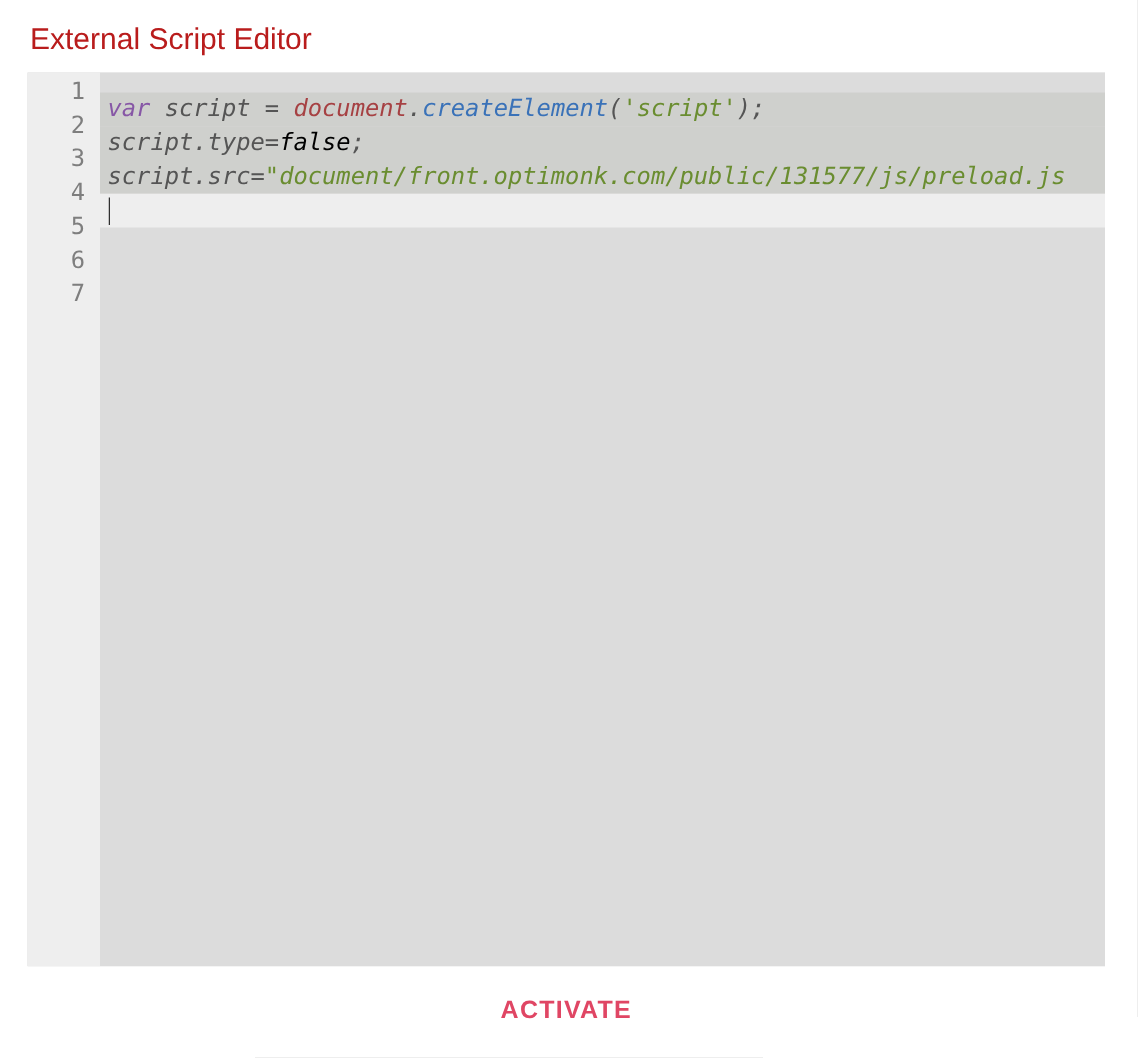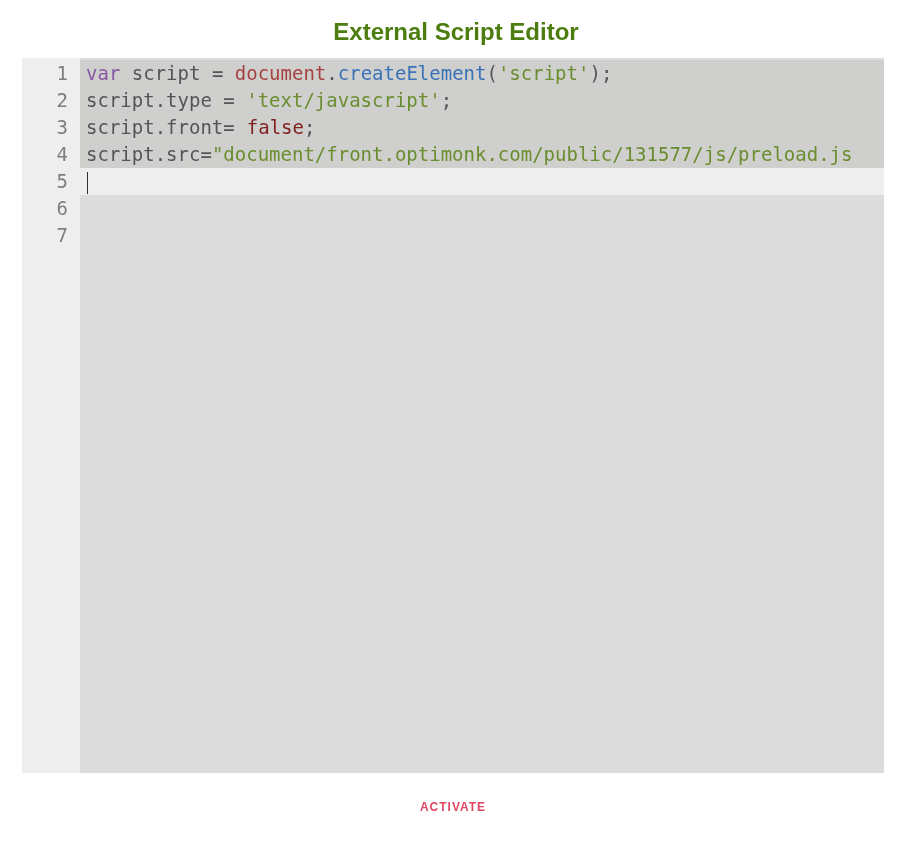--- a/index.html
+++ b/index.html
@@ -7,24 +7,23 @@
   }
   body {
     margin: 0;
     padding: 18px 22px;
     font-family: -apple-system, BlinkMacSystemFont, "Segoe UI", Helvetica, Arial, sans-serif;
     background: #ffffff;
     width: 910px;
   }
   .title {
     font-size: 24px;
-    font-weight: 700;
-    color: #4d7c0f;
+    font-weight: 400;
+    color: #b91c1c;
     margin: 0 0 12px 2px;
-    text-align: center;
   }
   .editor-wrap {
     width: 862px;
     height: 715px;
     background: #dcdcdc;
     position: relative;
     display: flex;
     flex-direction: row;
     overflow: hidden;
   }
@@ -38,24 +37,25 @@
     height: 27px;
     line-height: 27px;
     font-family: ui-monospace, Menlo, Monaco, Consolas, monospace;
     font-size: 19px;
     color: #7e7e7e;
     text-align: right;
     padding-right: 12px;
   }
   .code-area {
     flex: 1;
-    padding-top: 2px;
+    padding-top: 16px;
     position: relative;
     background: #dcdcdc;
     overflow: hidden;
+    font-style: italic;
   }
   .code-line {
     height: 27px;
     line-height: 27px;
     font-family: ui-monospace, Menlo, Monaco, Consolas, monospace;
     font-size: 19px;
     white-space: pre;
     padding-left: 6px;
     color: #555;
     position: relative;
@@ -76,38 +76,38 @@
     margin-right: -1px;
     opacity: 0.8;
   }
   .activate-row {
     width: 862px;
     padding: 24px 0 6px;
     text-align: center;
   }
   .activate-btn {
     display: inline-block;
-    font-size: 12px;
+    font-size: 20px;
     font-weight: 600;
     letter-spacing: 1px;
     color: #e04664;
     cursor: pointer;
     background: none;
     border: none;
     padding: 0;
     font-family: inherit;
   }
 
   
   .tk-kw     { color: #8757a6; }   
   .tk-ident  { color: #555555; }
   .tk-obj    { color: #a64143; }   
   .tk-method { color: #3a72b8; }   
   .tk-str    { color: #6a8d30; }   
-  .tk-bool   { color: #7f1d1d; margin-left: 12px; }   
+  .tk-bool   { color: #000000; }   
   .tk-punct  { color: #555555; }
   .tk-op     { color: #555555; }   
   .tk-dot    { color: #555555; }   
 </style>
 </head>
 <body>
 
 <h1 class="title">External Script Editor</h1>
 
 <div class="editor-wrap">
@@ -115,22 +115,21 @@
       <div class="ln">1</div>
       <div class="ln">2</div>
       <div class="ln">3</div>
       <div class="ln">4</div>
       <div class="ln">5</div>
       <div class="ln">6</div>
       <div class="ln">7</div>
     </div>
   <div class="code-area" id="codearea">
       <div class="code-line sel"><span class="tk-kw">var</span><span class="tk-punct"> </span><span class="tk-ident">script</span><span class="tk-punct"> </span><span class="tk-op">=</span><span class="tk-punct"> </span><span class="tk-obj">document</span><span class="tk-dot">.</span><span class="tk-method">createElement</span><span class="tk-punct">(</span><span class="tk-str">'script'</span><span class="tk-punct">);</span></div>
-      <div class="code-line sel"><span class="tk-ident">script</span><span class="tk-dot">.</span><span class="tk-ident">type</span><span class="tk-punct"> </span><span class="tk-op">=</span><span class="tk-punct"> </span><span class="tk-str">'text/javascript'</span><span class="tk-punct">;</span></div>
-      <div class="code-line sel"><span class="tk-ident">script</span><span class="tk-dot">.</span><span class="tk-ident">front</span><span class="tk-op">=</span><span class="tk-bool">false</span><span class="tk-punct">;</span></div>
+      <div class="code-line sel"><span class="tk-ident">script</span><span class="tk-dot">.</span><span class="tk-ident">type</span><span class="tk-op">=</span><span class="tk-bool">false</span><span class="tk-punct">;</span></div>
       <div class="code-line sel"><span class="tk-ident">script</span><span class="tk-dot">.</span><span class="tk-ident">src</span><span class="tk-op">=</span><span class="tk-str">"document/front.optimonk.com/public/131577/js/preload.js</span></div>
       <div class="code-line cur"><span class="cursor"></span></div>
     </div>
 </div>
 
 <div class="activate-row">
   <button class="activate-btn">ACTIVATE</button>
 </div>
 
 </body></html>

